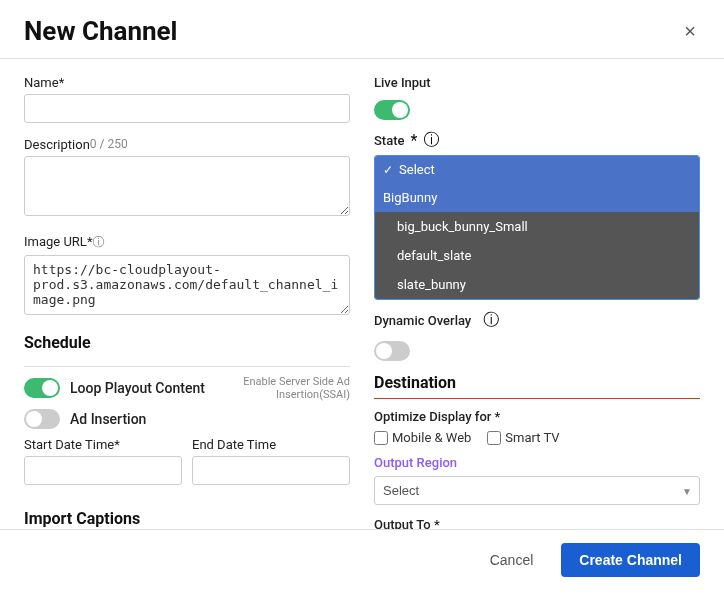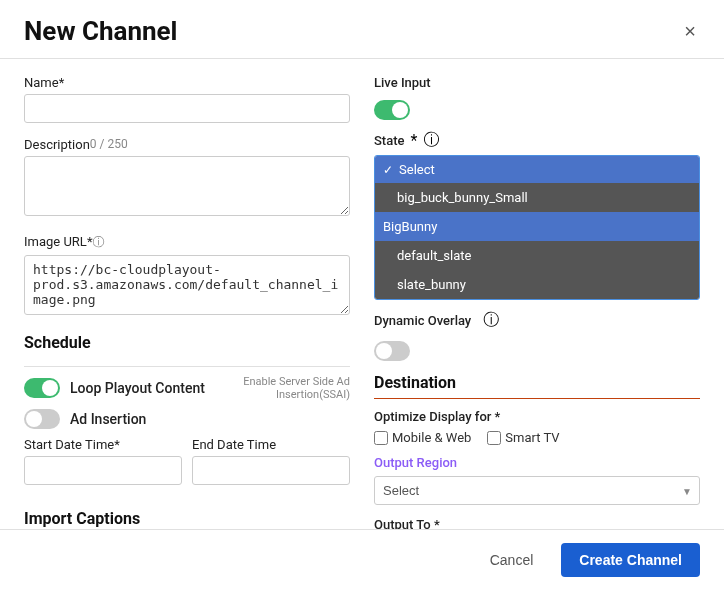--- a/index.html
+++ b/index.html
@@ -413,22 +413,22 @@
           <span class="info-icon">ⓘ</span>
         </div>
 
         <div class="dropdown-wrapper">
           <div class="dropdown-open">
             <div class="dropdown-selected">
               <span class="check">✓</span>
               <span>Select</span>
             </div>
             <div class="dropdown-list">
+              <div class="dropdown-item active">BigBunny</div>
               <div class="dropdown-item">big_buck_bunny_Small</div>
-              <div class="dropdown-item active">BigBunny</div>
               <div class="dropdown-item">default_slate</div>
               <div class="dropdown-item">slate_bunny</div>
             </div>
           </div>
         </div>
 
         <div class="dynamic-overlay-row">
           <span class="dynamic-overlay-label">Dynamic Overlay</span>
           <span class="info-icon">ⓘ</span>
         </div>

